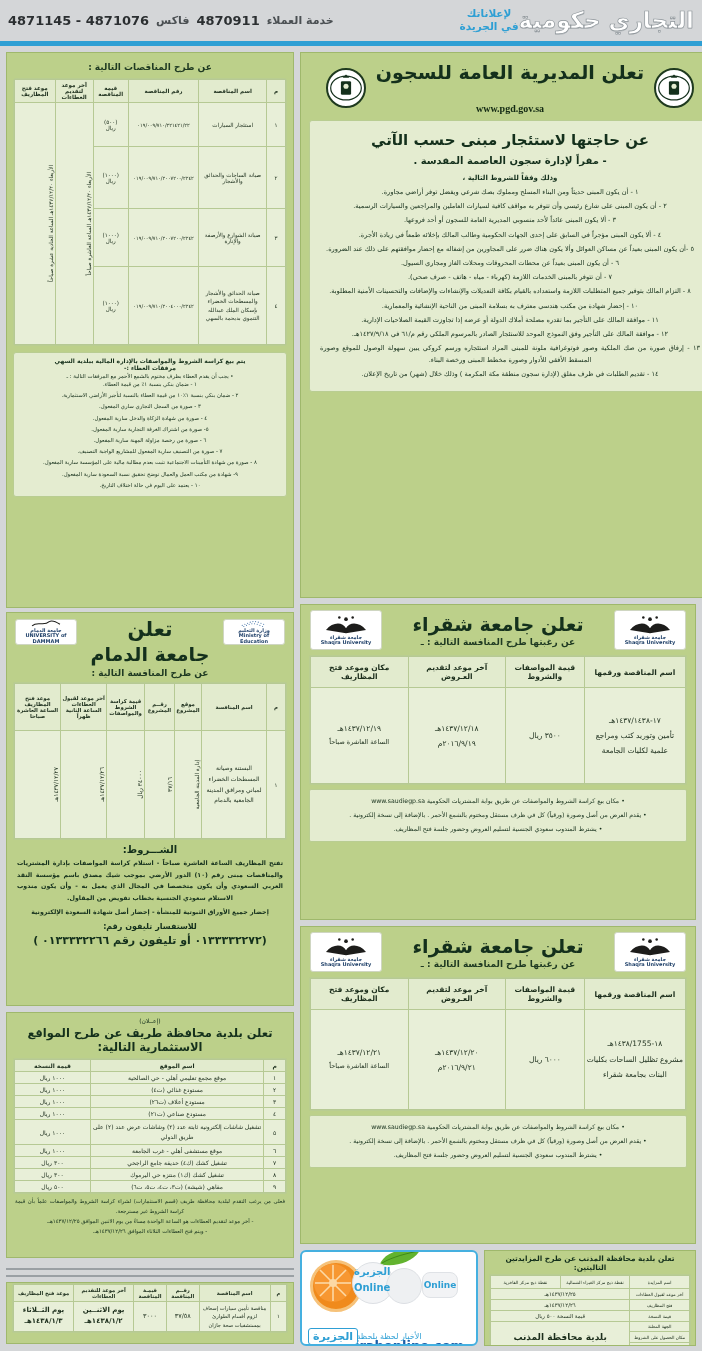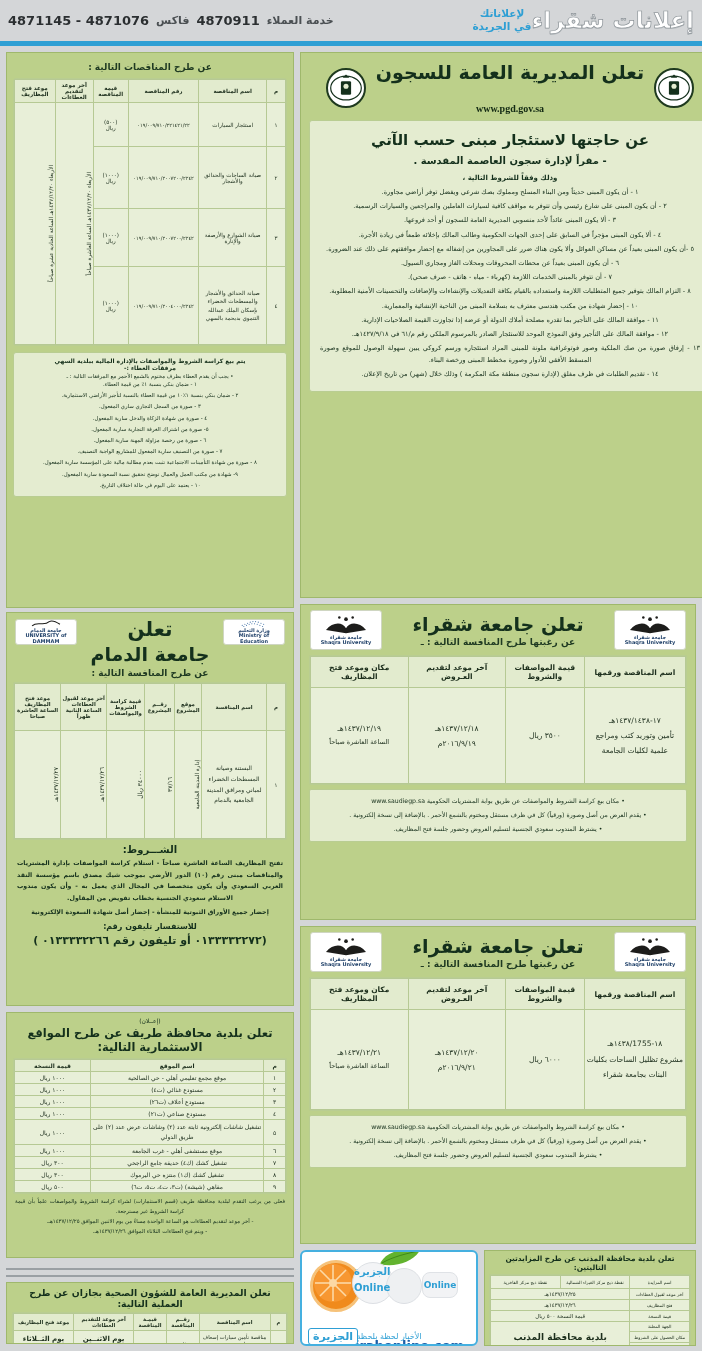--- a/index.html
+++ b/index.html
@@ -120,21 +120,21 @@
     position:absolute;left:6px;width:288px;height:5px;
     border-top:2px solid #9aa0a4;border-bottom:2px solid #9aa0a4;
   }
 </style>
 </head>
 <body>
 
 <div class="page">
 
   <div class="masthead">
-    <div class="mast-title">إعلانات شقراء</div>
+    <div class="mast-title">التجاري حكومية</div>
     <div class="mast-sub">
       <div>لإعلاناتك</div>
       <div>في الجريدة</div>
     </div>
     <div class="mast-phones">
       <span class="lbl">خدمة العملاء</span>
       <span class="num">4870911</span>
       <span class="lbl">فاكس</span>
       <span class="num">4871145 - 4871076</span>
     </div>
@@ -591,21 +591,20 @@
     <div style="padding:3px 8px 0;">
       <div class="just" style="font-size:5.4px;line-height:1.8;color:#14301c;">فعلى من يرغب التقدم لبلدية محافظة طريف (قسم الاستثمارات) لشراء كراسة الشروط والمواصفات علماً بأن قيمة كراسة الشروط غير مسترجعة.</div>
       <div style="font-size:5.4px;line-height:1.8;color:#14301c;text-align:center;">- آخر موعد لتقديم العطاءات هو الساعة الواحدة مساءً من يوم الاثنين الموافق ١٤٣٧/١٢/٢٥هـ.</div>
       <div style="font-size:5.4px;line-height:1.8;color:#14301c;text-align:center;">- ويتم فتح العطاءات الثلاثاء الموافق ١٤٣٧/١٢/٢٦هـ.</div>
     </div>
   </div>
 
   <div class="bottom-rule" style="top:1268px;"></div>
 
   <div class="box" style="left:6px;top:1282px;width:288px;height:62px;">
-    <div class="adtitle" style="font-size:9.3px;padding:4px 5px 3px;">تعلن المديرية العامة للشؤون الصحية بجازان عن طرح العملية التالية:</div>
     <div class="inner" style="margin:0 5px;border-radius:2px;">
       <table class="t" style="font-size:5.2px;">
         <colgroup>
             <col style="width:6%">
             <col style="width:26%">
             <col style="width:12%">
             <col style="width:12%">
             <col style="width:22%">
             <col style="width:22%">
           </colgroup>

